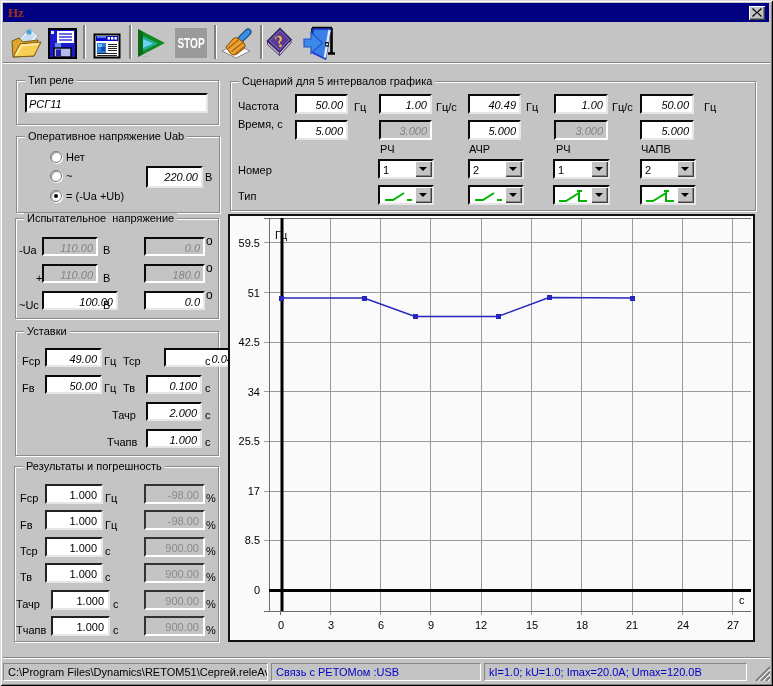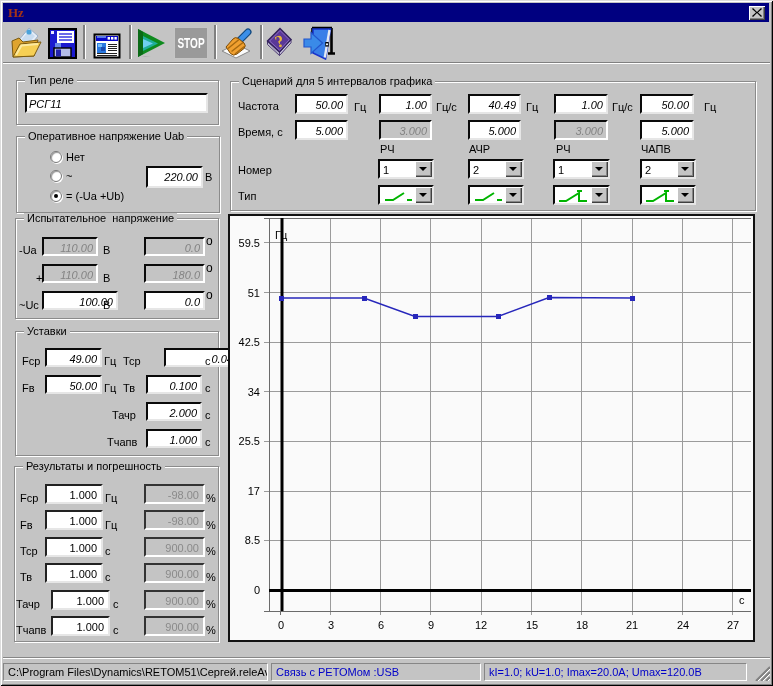--- a/index.html
+++ b/index.html
@@ -248,21 +248,21 @@
 <div class="ed" style="left:295px;top:94px;width:53px">50.00</div>
 <span class="t" style="left:354px;top:101px">Гц</span>
 <div class="ed" style="left:379px;top:94px;width:53px">1.00</div>
 <span class="t" style="left:436px;top:101px">Гц/с</span>
 <div class="ed" style="left:468px;top:94px;width:53px">40.49</div>
 <span class="t" style="left:526px;top:101px">Гц</span>
 <div class="ed" style="left:554px;top:94px;width:54px">1.00</div>
 <span class="t" style="left:612px;top:101px">Гц/с</span>
 <div class="ed" style="left:640px;top:94px;width:54px">50.00</div>
 <span class="t" style="left:704px;top:101px">Гц</span>
-<span class="t" style="left:238px;top:126px">Время, с</span>
+<span class="t" style="left:238px;top:118px">Время, с</span>
 <div class="ed" style="left:295px;top:120px;width:53px">5.000</div>
 <div class="ed dis" style="left:379px;top:120px;width:53px">3.000</div>
 <div class="ed" style="left:468px;top:120px;width:53px">5.000</div>
 <div class="ed dis" style="left:554px;top:120px;width:54px">3.000</div>
 <div class="ed" style="left:640px;top:120px;width:54px">5.000</div>
 <span class="t" style="left:380px;top:143px">РЧ</span>
 <span class="t" style="left:469px;top:143px">АЧР</span>
 <span class="t" style="left:556px;top:143px">РЧ</span>
 <span class="t" style="left:641px;top:143px">ЧАПВ</span>
 <span class="t" style="left:238px;top:164px">Номер</span>

